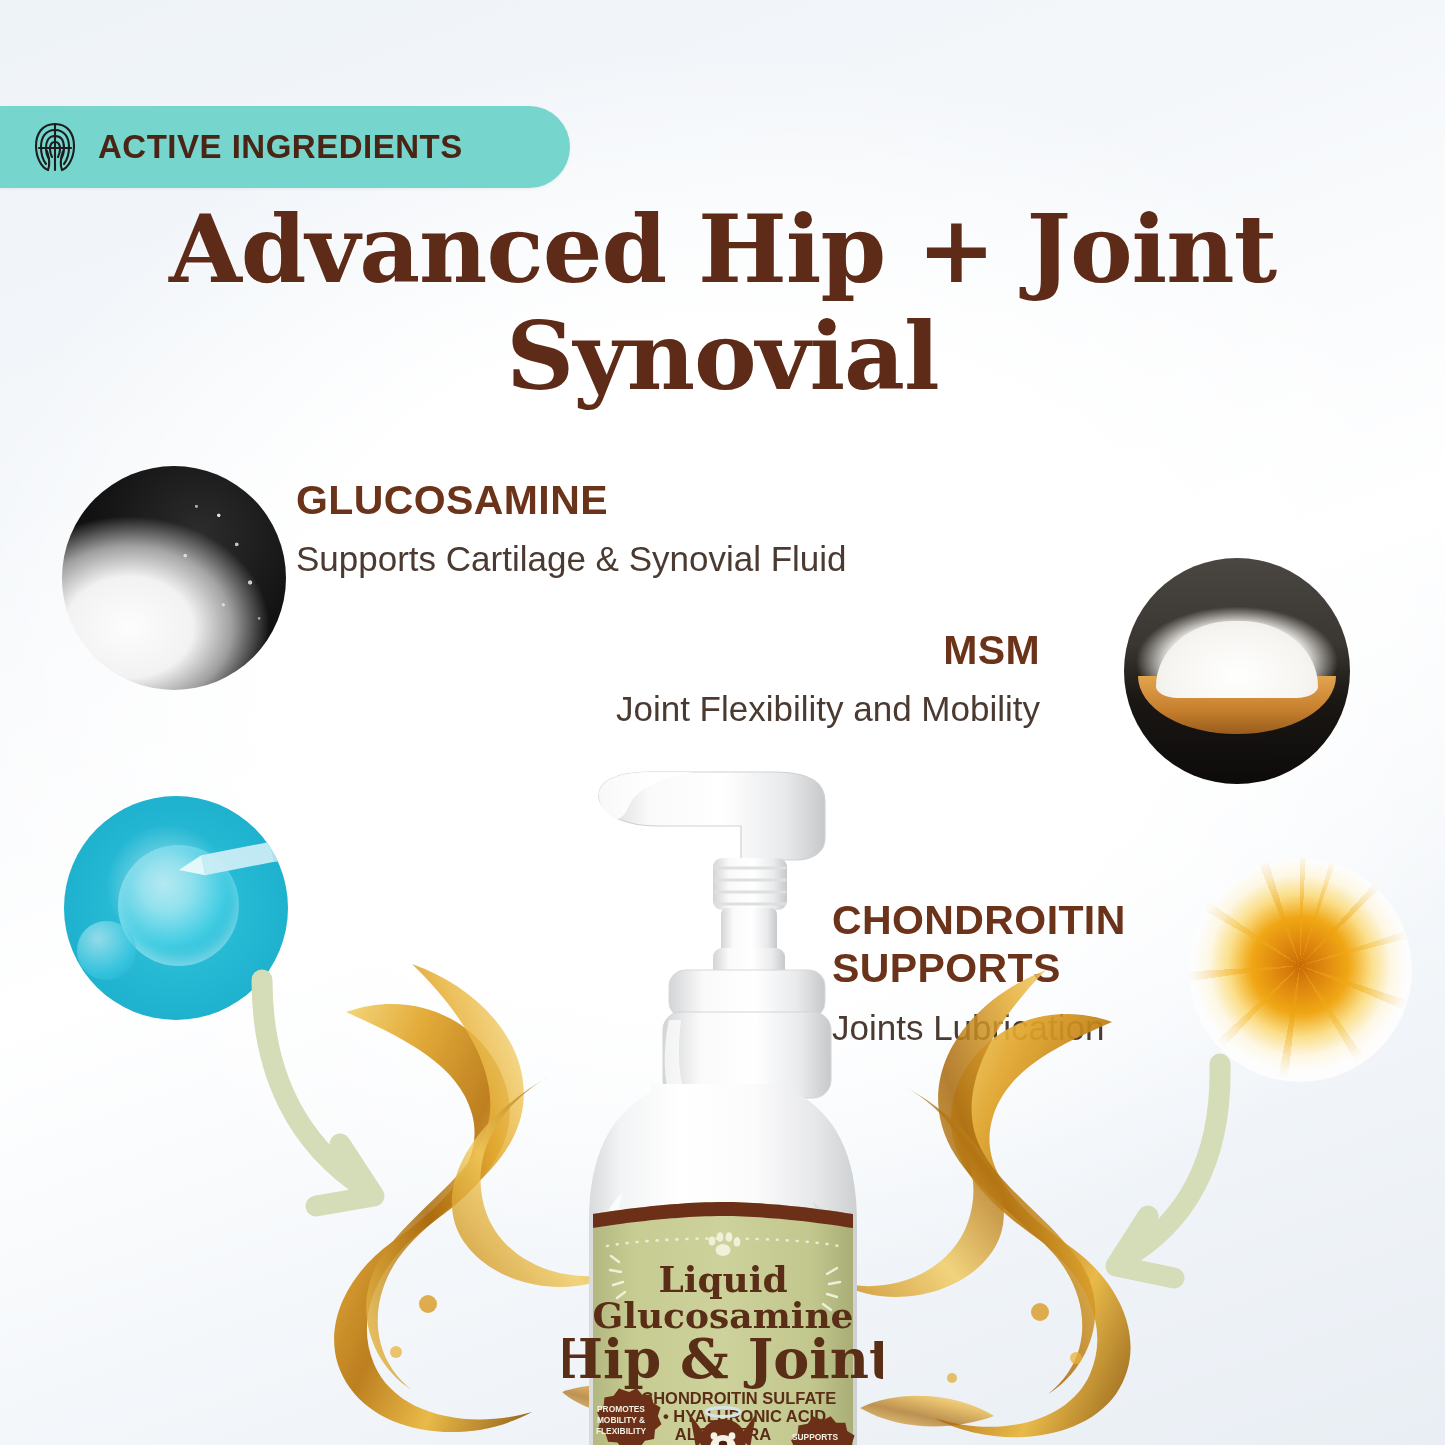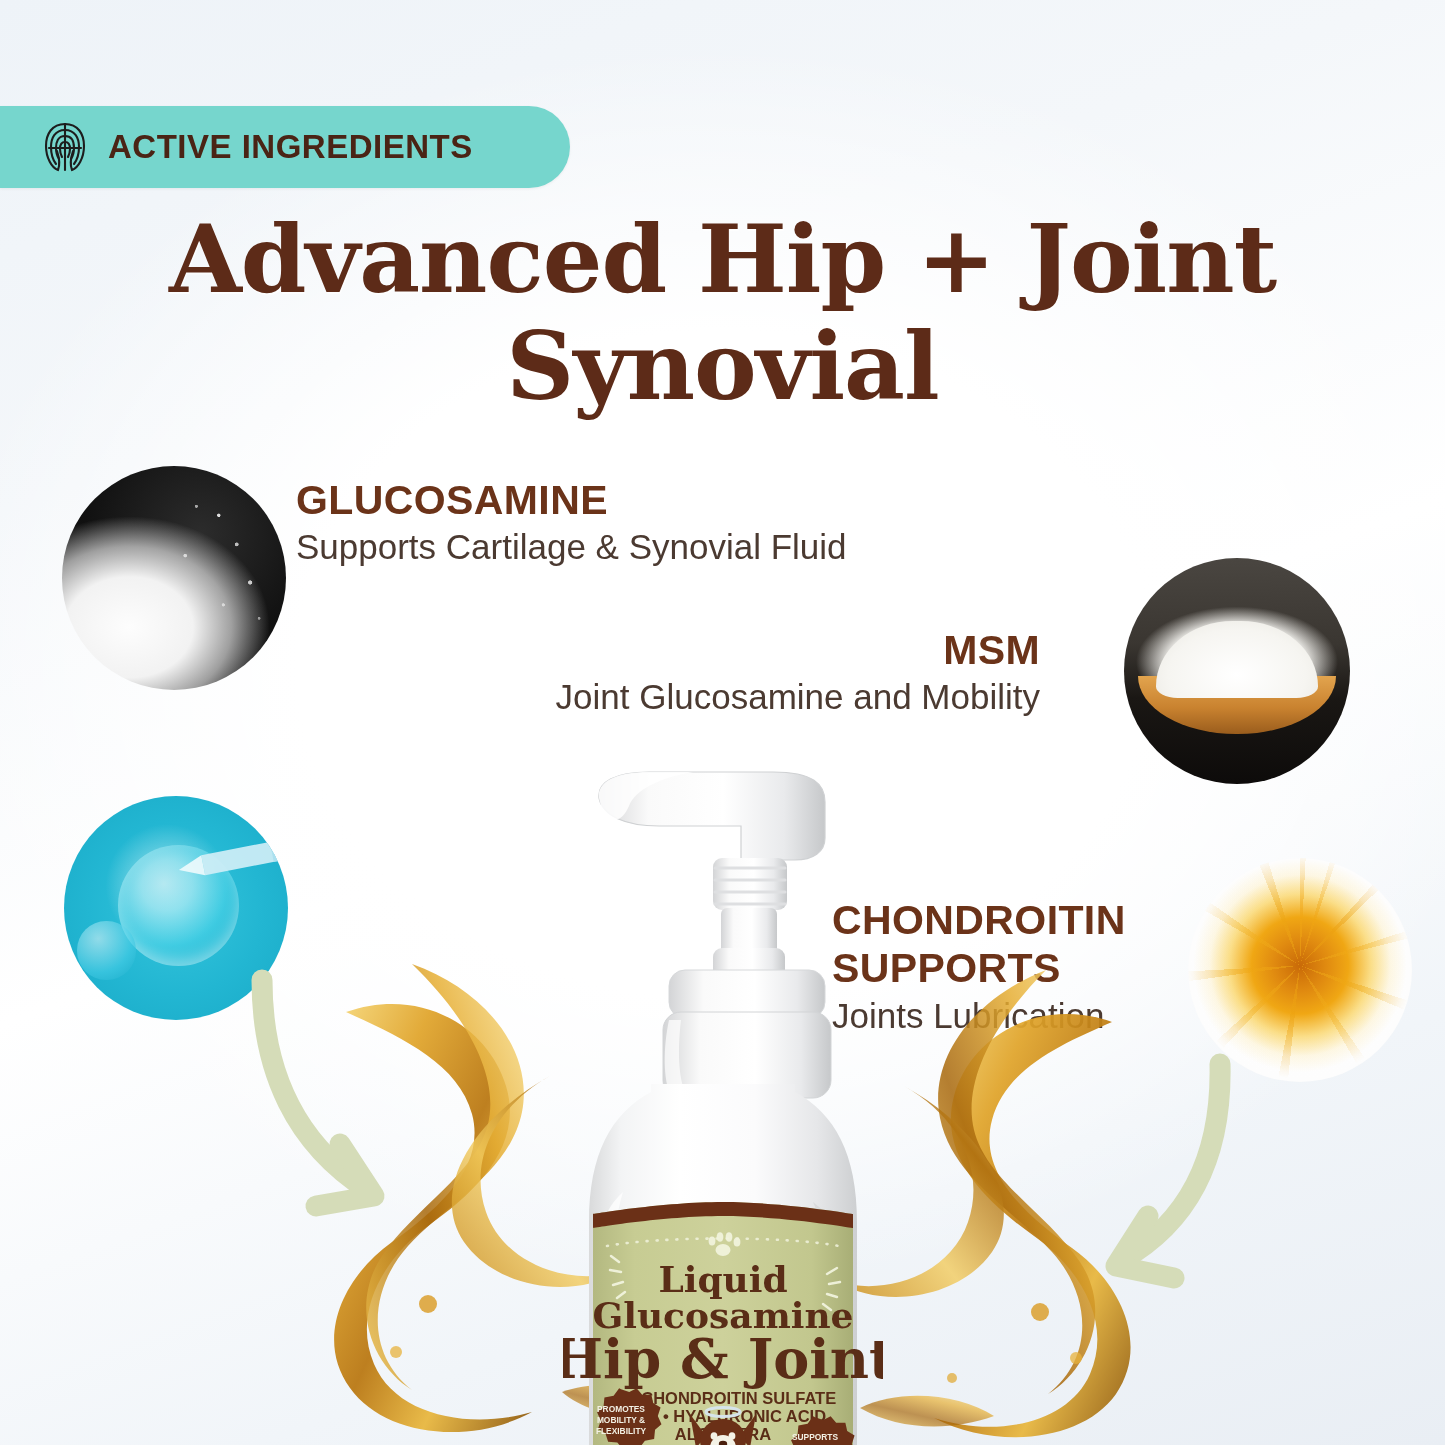--- a/index.html
+++ b/index.html
@@ -19,54 +19,53 @@
       linear-gradient(160deg, #eef3f8 0%, #f4f7fa 26%, #ffffff 52%, #f1f5f9 78%, #e9eef4 100%);
   }
 
   
   .pill {
     position:absolute; left:0; top:106px;
     height:82px; width:570px;
     background:#76d6cd;
     border-radius:0 42px 42px 0;
     display:flex; align-items:center;
-    padding-left:42px; gap:20px;
+    padding-left:32px; gap:20px;
     box-shadow:0 1px 3px rgba(0,0,0,.06);
   }
   .pill-icon { width:46px; height:52px; flex:0 0 auto; }
   .pill-label {
     font-size:33px; font-weight:bold;
     color:#4a2415; letter-spacing:.5px;
     white-space:nowrap;
   }
 
   
   .headline {
     position:absolute; left:0; right:0; top:196px;
     text-align:center;
     font-family:"DejaVu Serif", serif;
     font-weight:bold;
     font-size:94px;
     line-height:1.14;
     color:#5d2b18;
     letter-spacing:-1px;
     text-shadow:1px 2px 0 rgba(255,255,255,.65);
-    margin-top:10px;
   }
 
   
   .ing-title {
     font-size:41px; font-weight:bold;
     color:#6b3319; letter-spacing:.4px;
     line-height:1.18;
   }
   .ing-desc {
     font-size:35px; font-weight:400;
     color:#4b3a31; line-height:1.3;
-    margin-top:0;
+    margin-top:12px;
   }
 
   .blk { position:absolute; }
   #blk-glucosamine { left:296px; top:476px; text-align:left; }
   #blk-msm        { left:540px; top:626px; width:500px; text-align:right; }
   #blk-hyaluronic { left:284px; top:836px; text-align:left; }
   #blk-chondroitin{ left:832px; top:896px; width:352px; text-align:left; }
 
   
   .circ {
@@ -210,21 +209,21 @@
 
   <div class="circ" id="circ-chondroitin"></div>
 
   <div class="blk" id="blk-glucosamine">
     <div class="ing-title">GLUCOSAMINE</div>
     <div class="ing-desc">Supports Cartilage &amp; Synovial Fluid</div>
   </div>
 
   <div class="blk" id="blk-msm">
     <div class="ing-title">MSM</div>
-    <div class="ing-desc">Joint Glucosamine and Mobility</div>
+    <div class="ing-desc">Joint Flexibility and Mobility</div>
   </div>
 
 
   <div class="blk" id="blk-chondroitin">
     <div class="ing-title">CHONDROITIN</div>
     <div class="ing-title">SUPPORTS</div>
     <div class="ing-desc">Joints Lubrication</div>
   </div>
 
   <svg class="arrow" id="arrow-left" viewBox="0 0 180 270">

